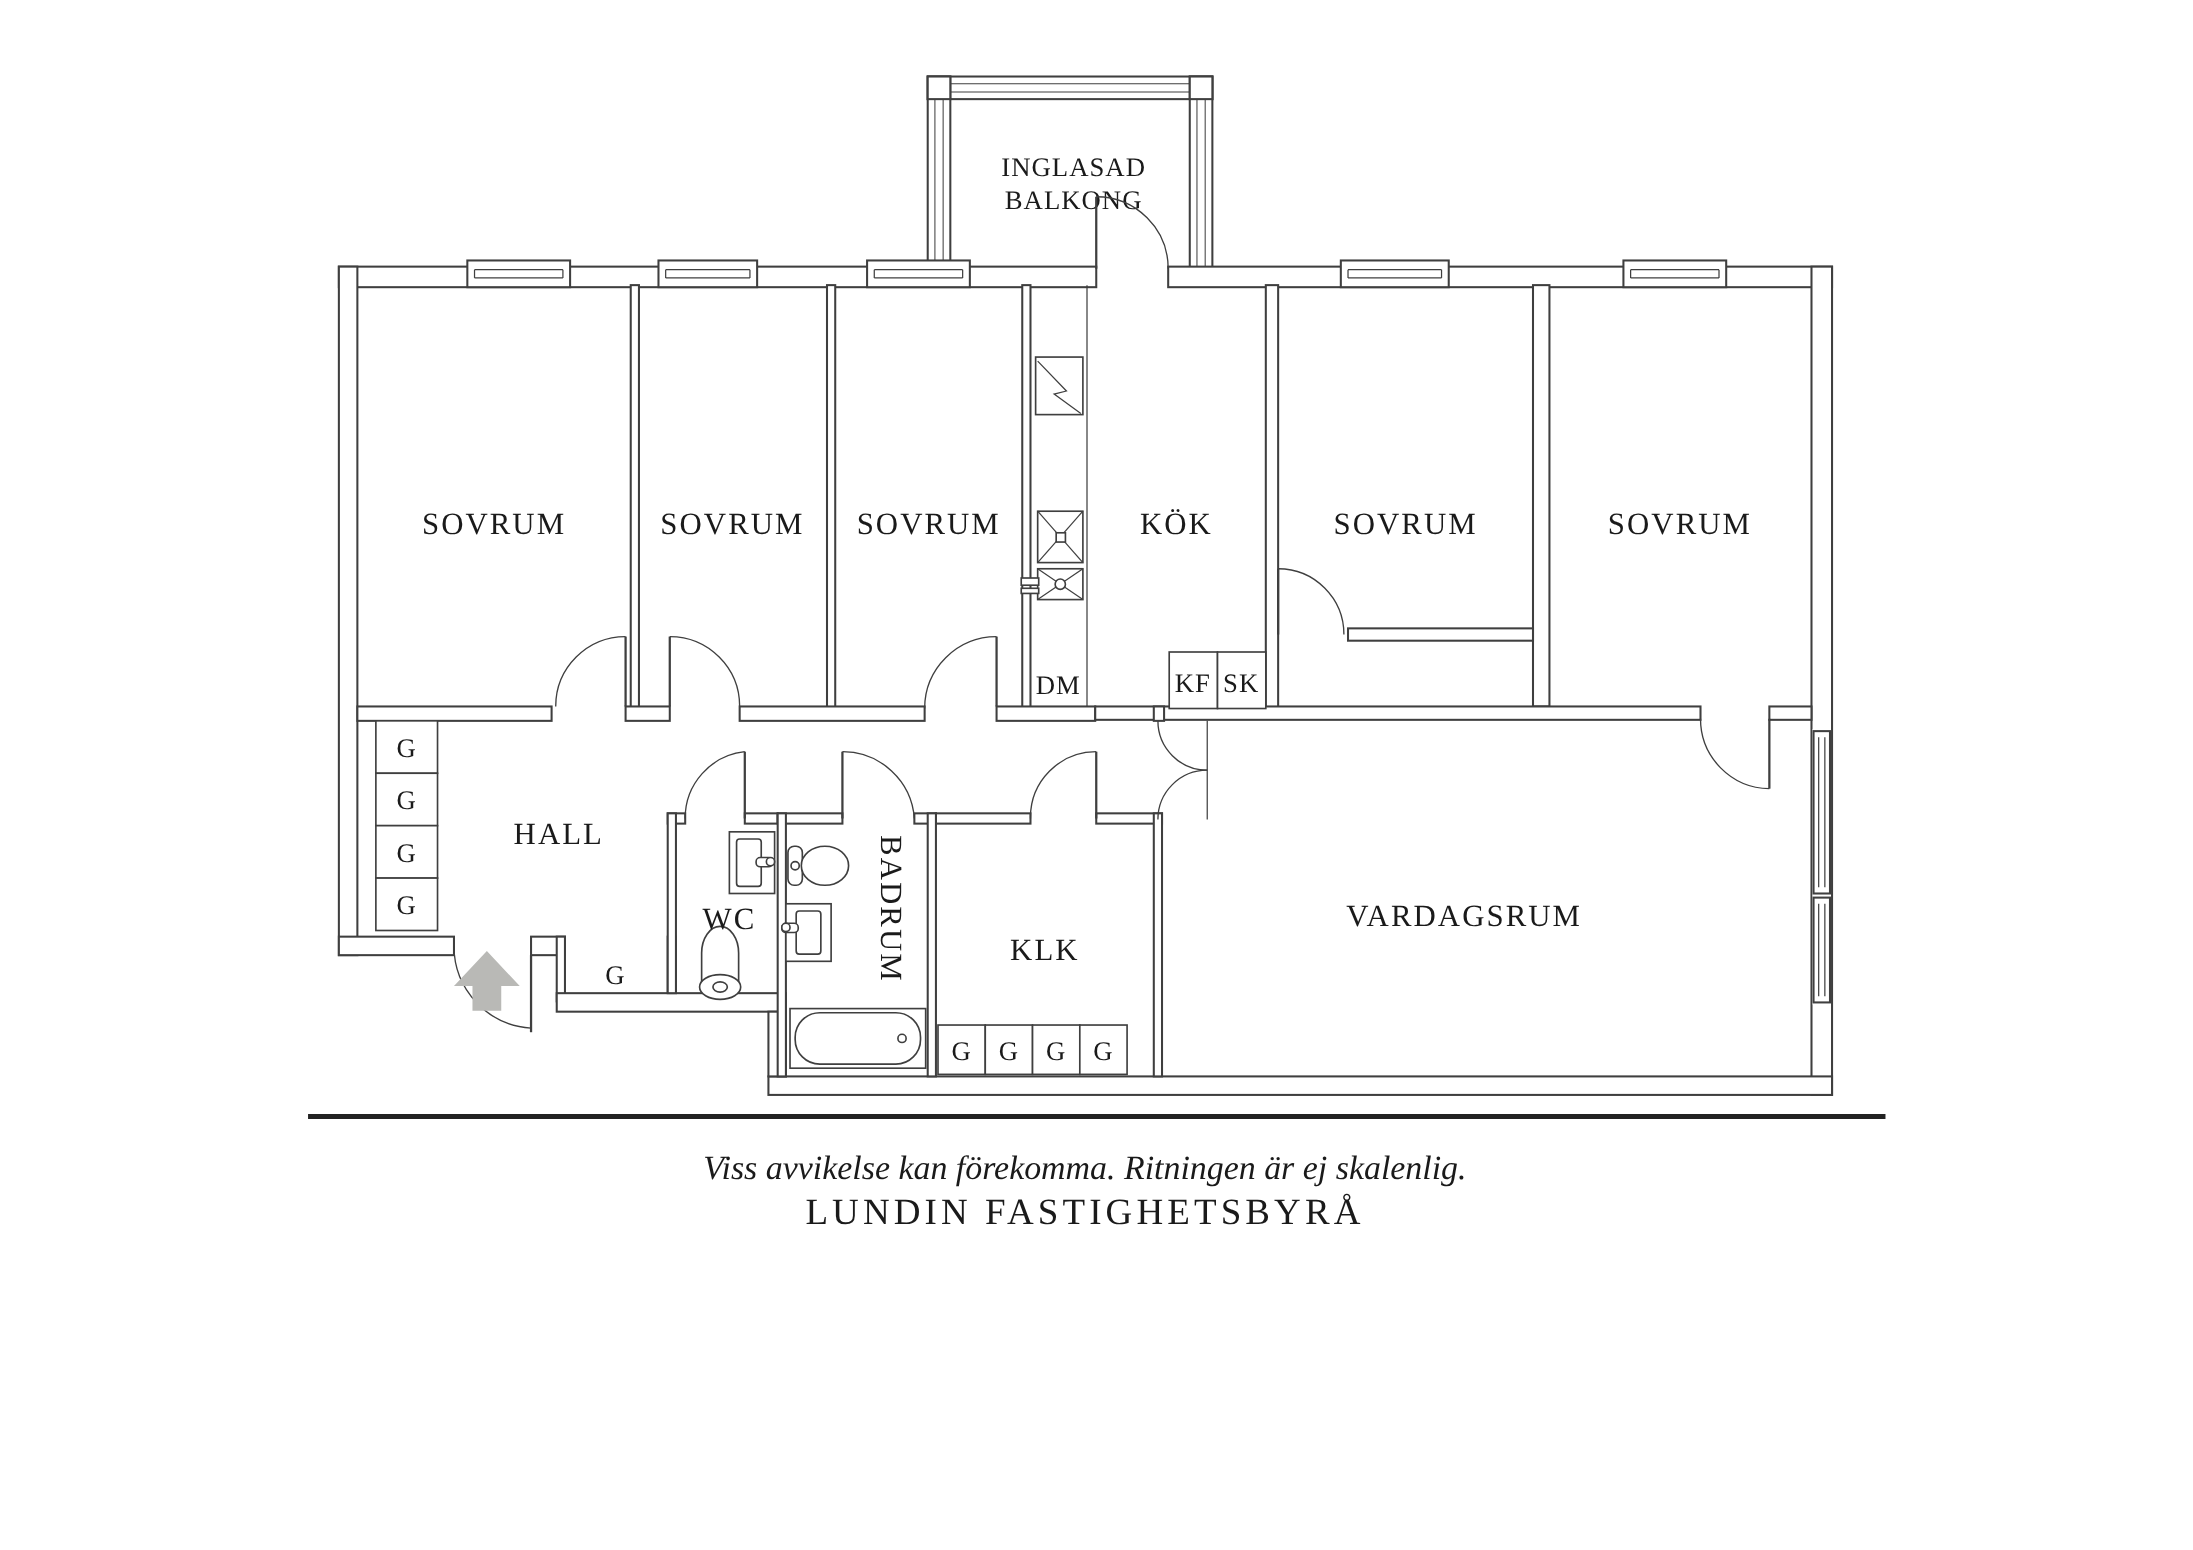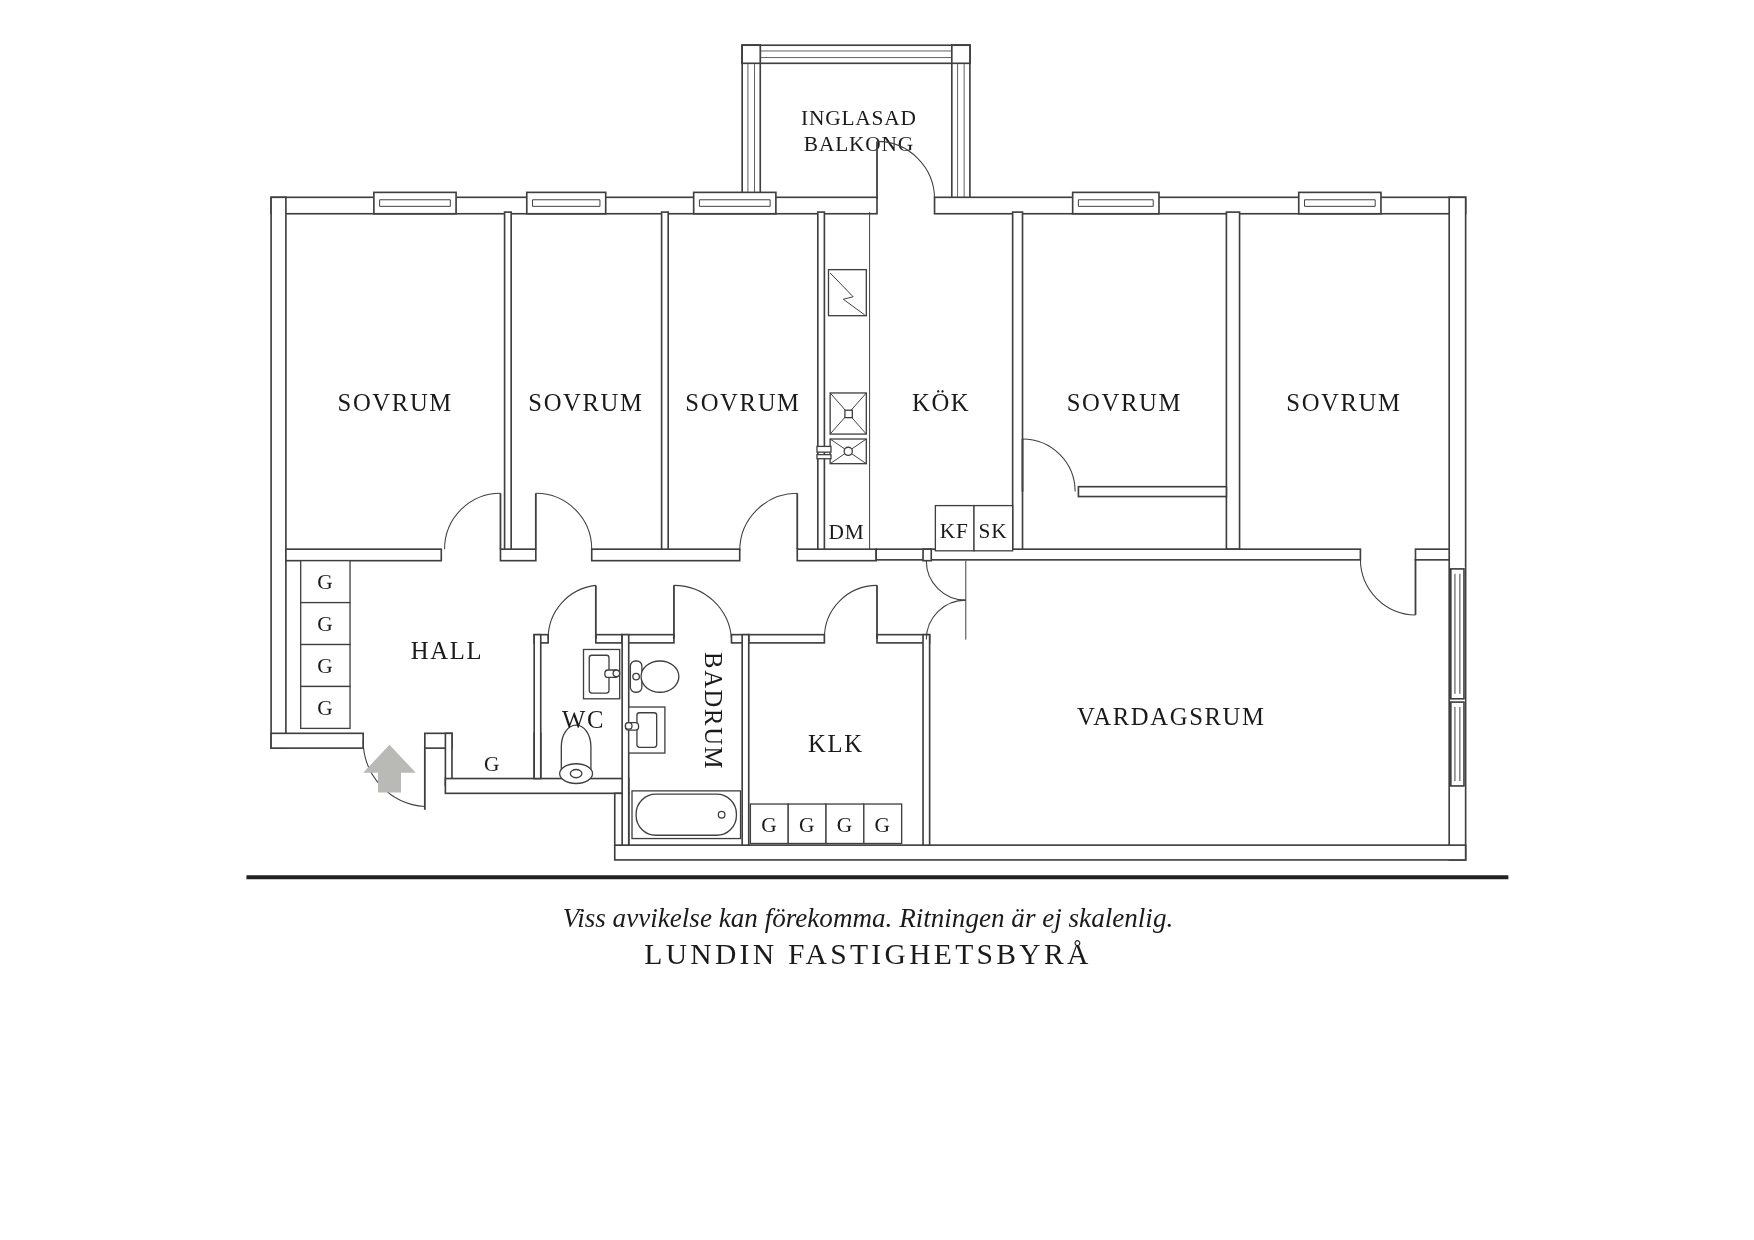--- a/index.html
+++ b/index.html
@@ -2,21 +2,21 @@
 <html style="--line: #3f3f3f; --text: #1a1a1a; --arrow: #b9b9b6; --background: #ffffff;"><head>
 <meta charset="utf-8">
 <style>
   :root{
     --line:#3f3f3f;
     --text:#1a1a1a;
     --arrow:#b9b9b6;
     --background:#ffffff;
   }
   html,body{margin:0;padding:0;background:var(--background);}
-  .page{width:1442px;max-width:100%;margin:0 auto;background:var(--background);}
+  .page{width:1442px;max-width:100%;margin:16px auto;background:var(--background);}
   svg{display:block;width:100%;height:auto;}
   .wall{fill:#ffffff;stroke:var(--line);stroke-width:2;}
   .thin{stroke:var(--line);stroke-width:1.2;fill:none;}
   .leaf{stroke:var(--line);stroke-width:2.2;fill:none;}
   .arc{stroke:var(--line);stroke-width:1.3;fill:none;}
   .fixture{stroke:var(--line);stroke-width:1.6;fill:#ffffff;}
   .glaz{stroke:var(--line);stroke-width:1;fill:none;}
   .lbl{font-family:"Liberation Serif","DejaVu Serif",serif;fill:var(--text);
        font-size:30px;letter-spacing:2px;text-anchor:middle;}
   .lbl-sm{font-family:"Liberation Serif","DejaVu Serif",serif;fill:var(--text);

